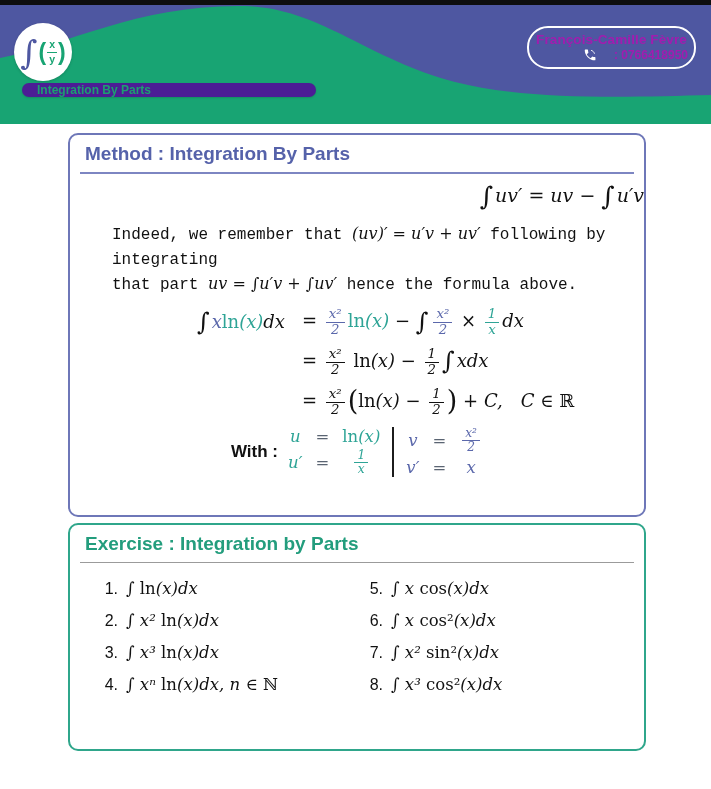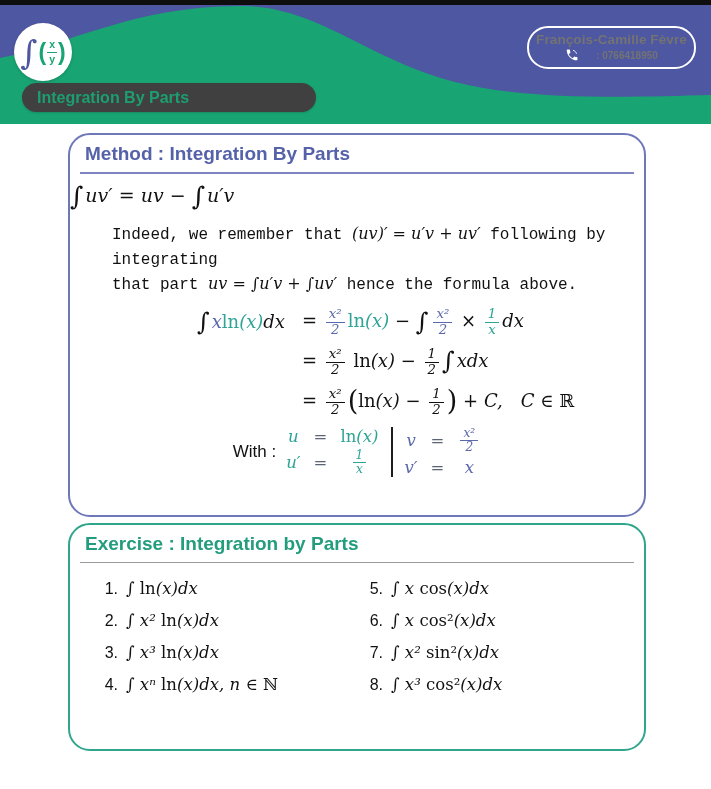--- a/index.html
+++ b/index.html
@@ -22,50 +22,50 @@
   .logo-frac{display:inline-block;text-align:center;color:var(--green);font-size:10.5px;
     font-weight:700;line-height:1.1;margin:0 1px;}
   .logo-frac .n{display:block;border-bottom:1.6px solid var(--green);padding:0 2px 1px;}
   .logo-frac .d{display:block;padding-top:1px;}
 
   .title-pill{position:absolute;left:85px;top:28px;height:36px;padding:0 22px;background:#fff;
     border-radius:18px;display:flex;align-items:center;font-size:17px;font-weight:600;color:#1c1c1c;
     z-index:3;box-shadow:0 1px 3px rgba(0,0,0,.22);}
 
   .contact-card{position:absolute;left:527px;top:26px;width:169px;box-sizing:border-box;
-    border:2px solid #fff;border-radius:21px;padding:4px 6px 5px;color:#737373;text-align:center;z-index:3;}
+    border:2px solid #fff;border-radius:21px;padding:4px 6px 5px;color:#a21caf;text-align:center;z-index:3;}
   .contact-name{font-size:13.5px;font-weight:600;letter-spacing:.1px;}
-  .contact-phone{display:flex;justify-content:center;align-items:center;gap:17px;font-size:10px;
+  .contact-phone{display:flex;justify-content:flex-end;align-items:center;gap:17px;font-size:12px;
     font-weight:600;margin-top:1px;}
   .phone-icon svg{display:block;}
 
-  .topic-pill{position:absolute;left:22px;top:83px;width:294px;height:29px;box-sizing:border-box;
-    background:#404040;border-radius:14.5px;display:flex;align-items:center;padding:0 15px;
-    font-size:16px;font-weight:600;color:var(--pillgreen);z-index:3;box-shadow:0 1px 2px rgba(0,0,0,.15);}
+  .topic-pill{position:absolute;left:22px;top:83px;width:294px;height:14px;box-sizing:border-box;
+    background:#4c1d95;border-radius:14.5px;display:flex;align-items:center;padding:0 15px;
+    font-size:12px;font-weight:600;color:var(--pillgreen);z-index:3;box-shadow:0 1px 2px rgba(0,0,0,.15);}
 
   
-  .card{position:absolute;left:68px;width:578px;background:#fff;box-sizing:border-box;border-radius:22px;overflow:hidden;}
+  .card{position:absolute;left:68px;width:578px;background:#fff;box-sizing:border-box;border-radius:10px;overflow:hidden;}
   .method-card{top:133px;height:384px;border:2px solid #6e77b8;}
   .exercise-card{top:523px;height:228px;border:2px solid #2fa68b;}
   .card-title{margin:0;padding:8px 15px 7px;font-size:19px;font-weight:600;line-height:1.15;}
   .method-card .card-title{color:var(--slate);}
   .exercise-card .card-title{color:var(--exgreen);}
   .method-card .divider{border:none;border-top:2px solid #7d86c2;margin:0 10px;}
   .exercise-card .divider{border:none;border-top:1.5px solid #9b9b9b;margin:0 10px;}
 
-  .formula{margin-top:10px;text-align:left;font-size:19px;}
+  .formula{margin-top:10px;text-align:right;font-size:19px;}
   .para{margin:12px 24px 0 42px;font-size:16px;line-height:1.45;}
   .intro{margin:13px 0 0 42px;font-size:16px;}
 
   .eq-block{margin:10px 0 0 115px;font-size:18px;}
   .eq-row{margin-bottom:9px;white-space:nowrap;line-height:1.15;}
   .eq-lhs{display:inline-block;width:112px;text-align:center;}
 
   .with-row{display:flex;justify-content:center;align-items:center;margin-top:8px;gap:10px;}
-  .with-label{font-size:17px;font-weight:400;}
+  .with-label{font-size:17px;font-weight:700;}
   .with-table{display:flex;align-items:center;font-size:16.5px;}
   .wt-col{display:grid;grid-template-columns:auto auto auto;column-gap:13px;row-gap:3px;
     align-items:center;justify-items:center;}
   .wt-eq{color:#5a6472;font-family:"DejaVu Serif",serif;}
   .wt-vbar{width:2px;align-self:stretch;background:#1c1c1c;margin:0 12px;}
 
   .lead{margin:14px 0 0 42px;font-size:16px;}
   .ex-grid{margin:16px 0 0 22px;display:grid;grid-template-rows:repeat(4,auto);grid-auto-flow:column;
     grid-auto-columns:265px;row-gap:13px;font-size:16.5px;}
   .ex-item{display:flex;align-items:baseline;}

